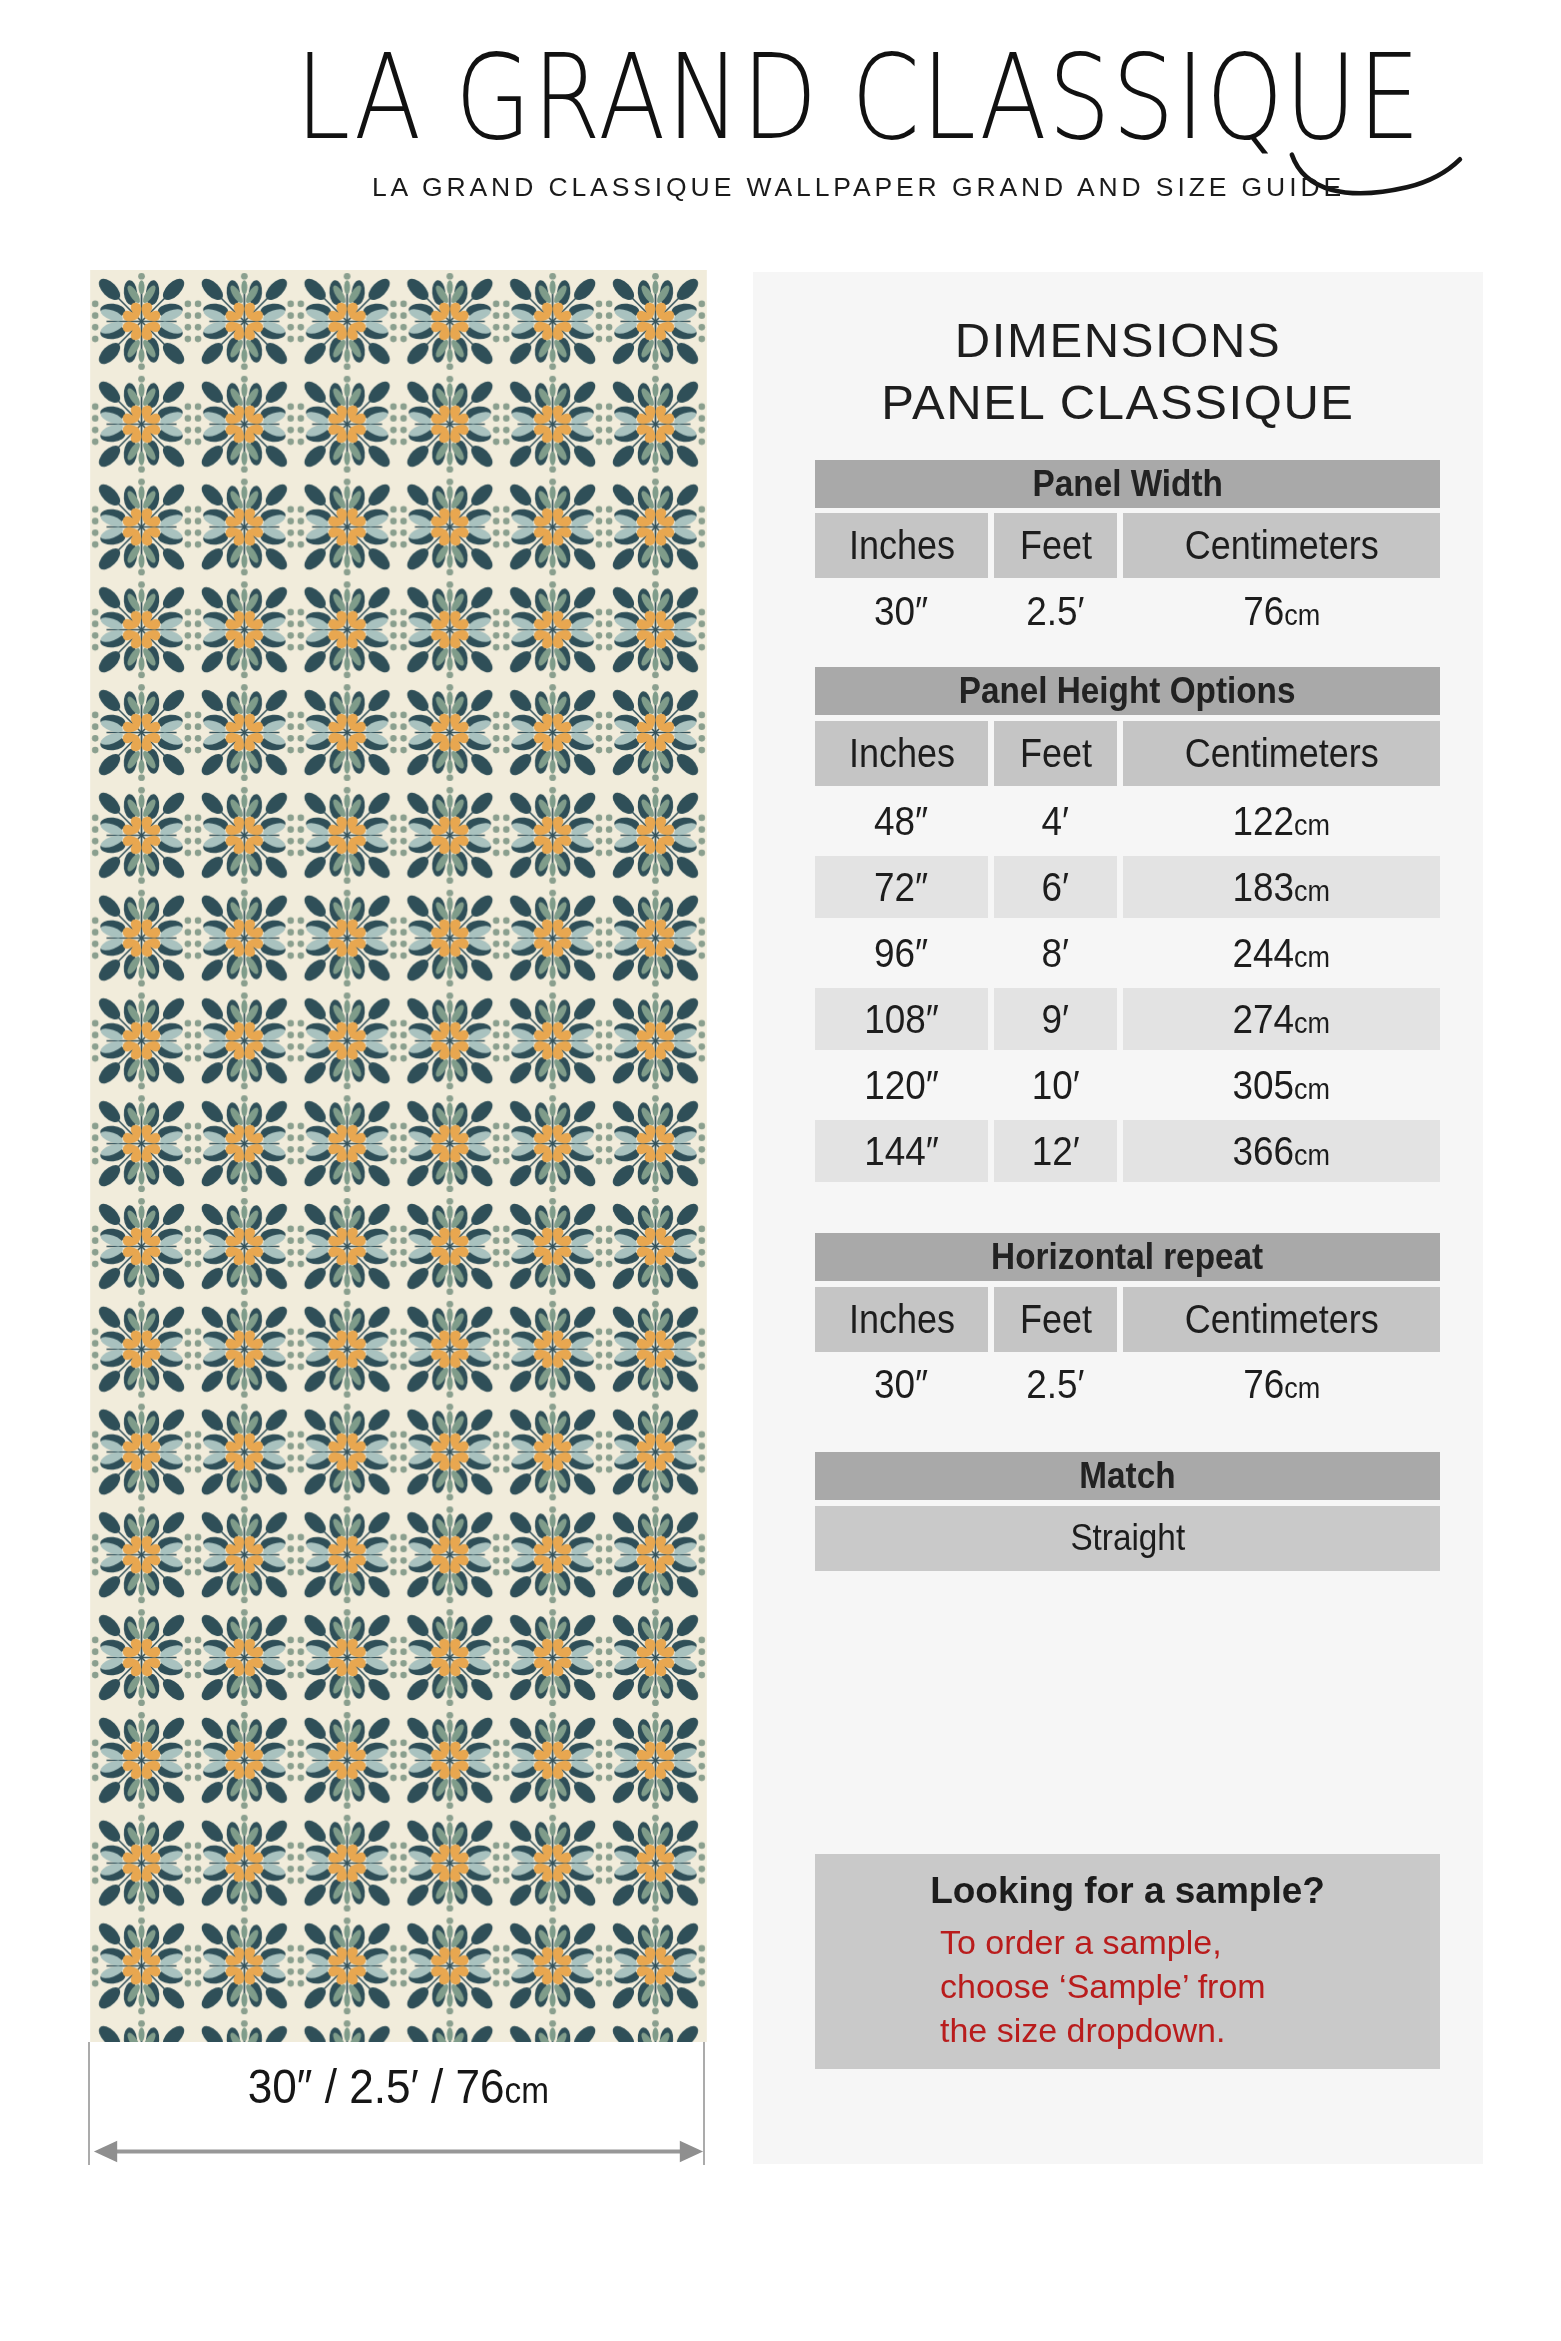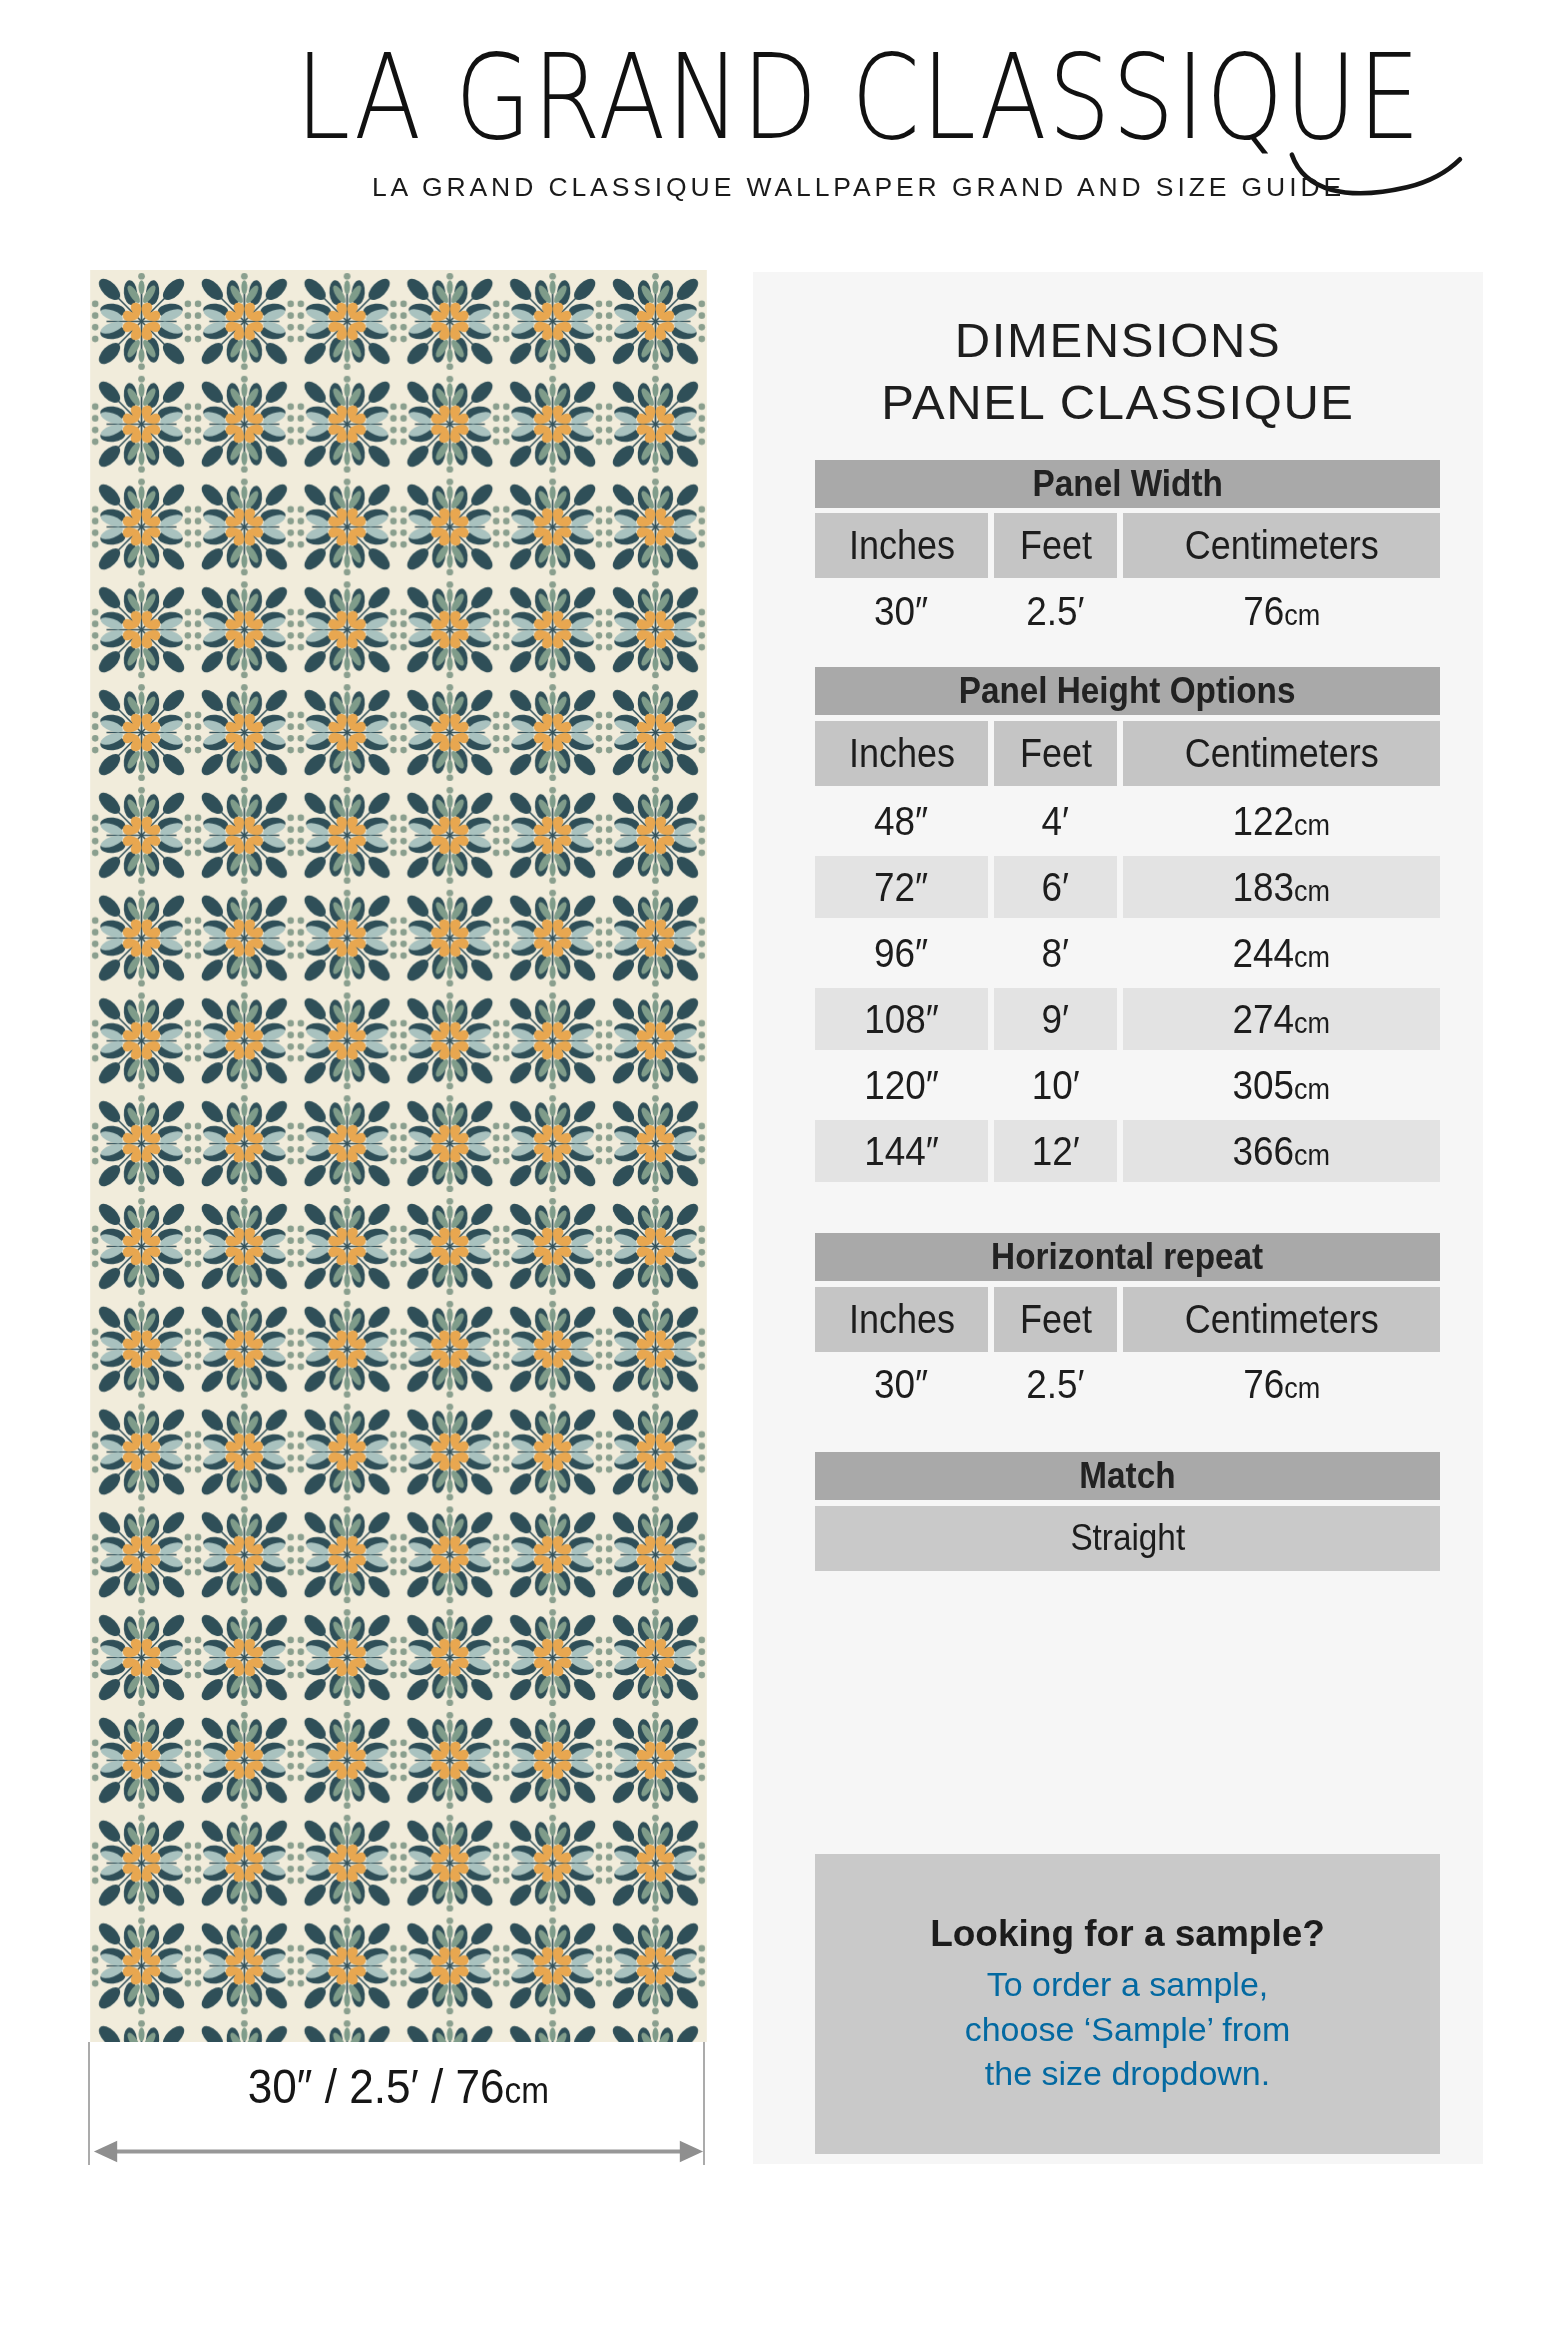--- a/index.html
+++ b/index.html
@@ -72,26 +72,26 @@
   .mt-pho{margin-top:23.4px}
   .mt-rows{margin-top:2.3px}
   .mt-hr{margin-top:49px}
   .mt-match{margin-top:34px}
   .mt-straight{margin-top:6.2px}
   .straight{
     height:65px;background:var(--boxgray);display:flex;align-items:center;
     justify-content:center;font-size:37px;color:#1c1c1c;
   }
   .sample{
-    margin-top:283px;height:300px;background:var(--boxgray);
+    margin-top:283px;height:215px;background:var(--boxgray);
     display:flex;flex-direction:column;align-items:center;justify-content:center;
   }
   .sample-title{font-size:37px;font-weight:bold;color:#1c1c1c;margin-bottom:7.8px;}
   .sample-body{
-    width:375px;text-align:center;font-size:34px;line-height:1.3;color:#0369a1;
+    width:375px;font-size:34px;line-height:1.3;color:#b91c1c;
   }
 </style>
 </head>
 <body>
 
 <header>
   <div class="brand">LA GRAND CLASSIQUE</div>
   <svg class="swash" viewBox="0 0 235 72">
     <path d="M10,6 C26,52 80,66 158,48 C190,40 210,28 226,12" fill="none" stroke="#151515" stroke-width="6" stroke-linecap="round"></path>
   </svg>

